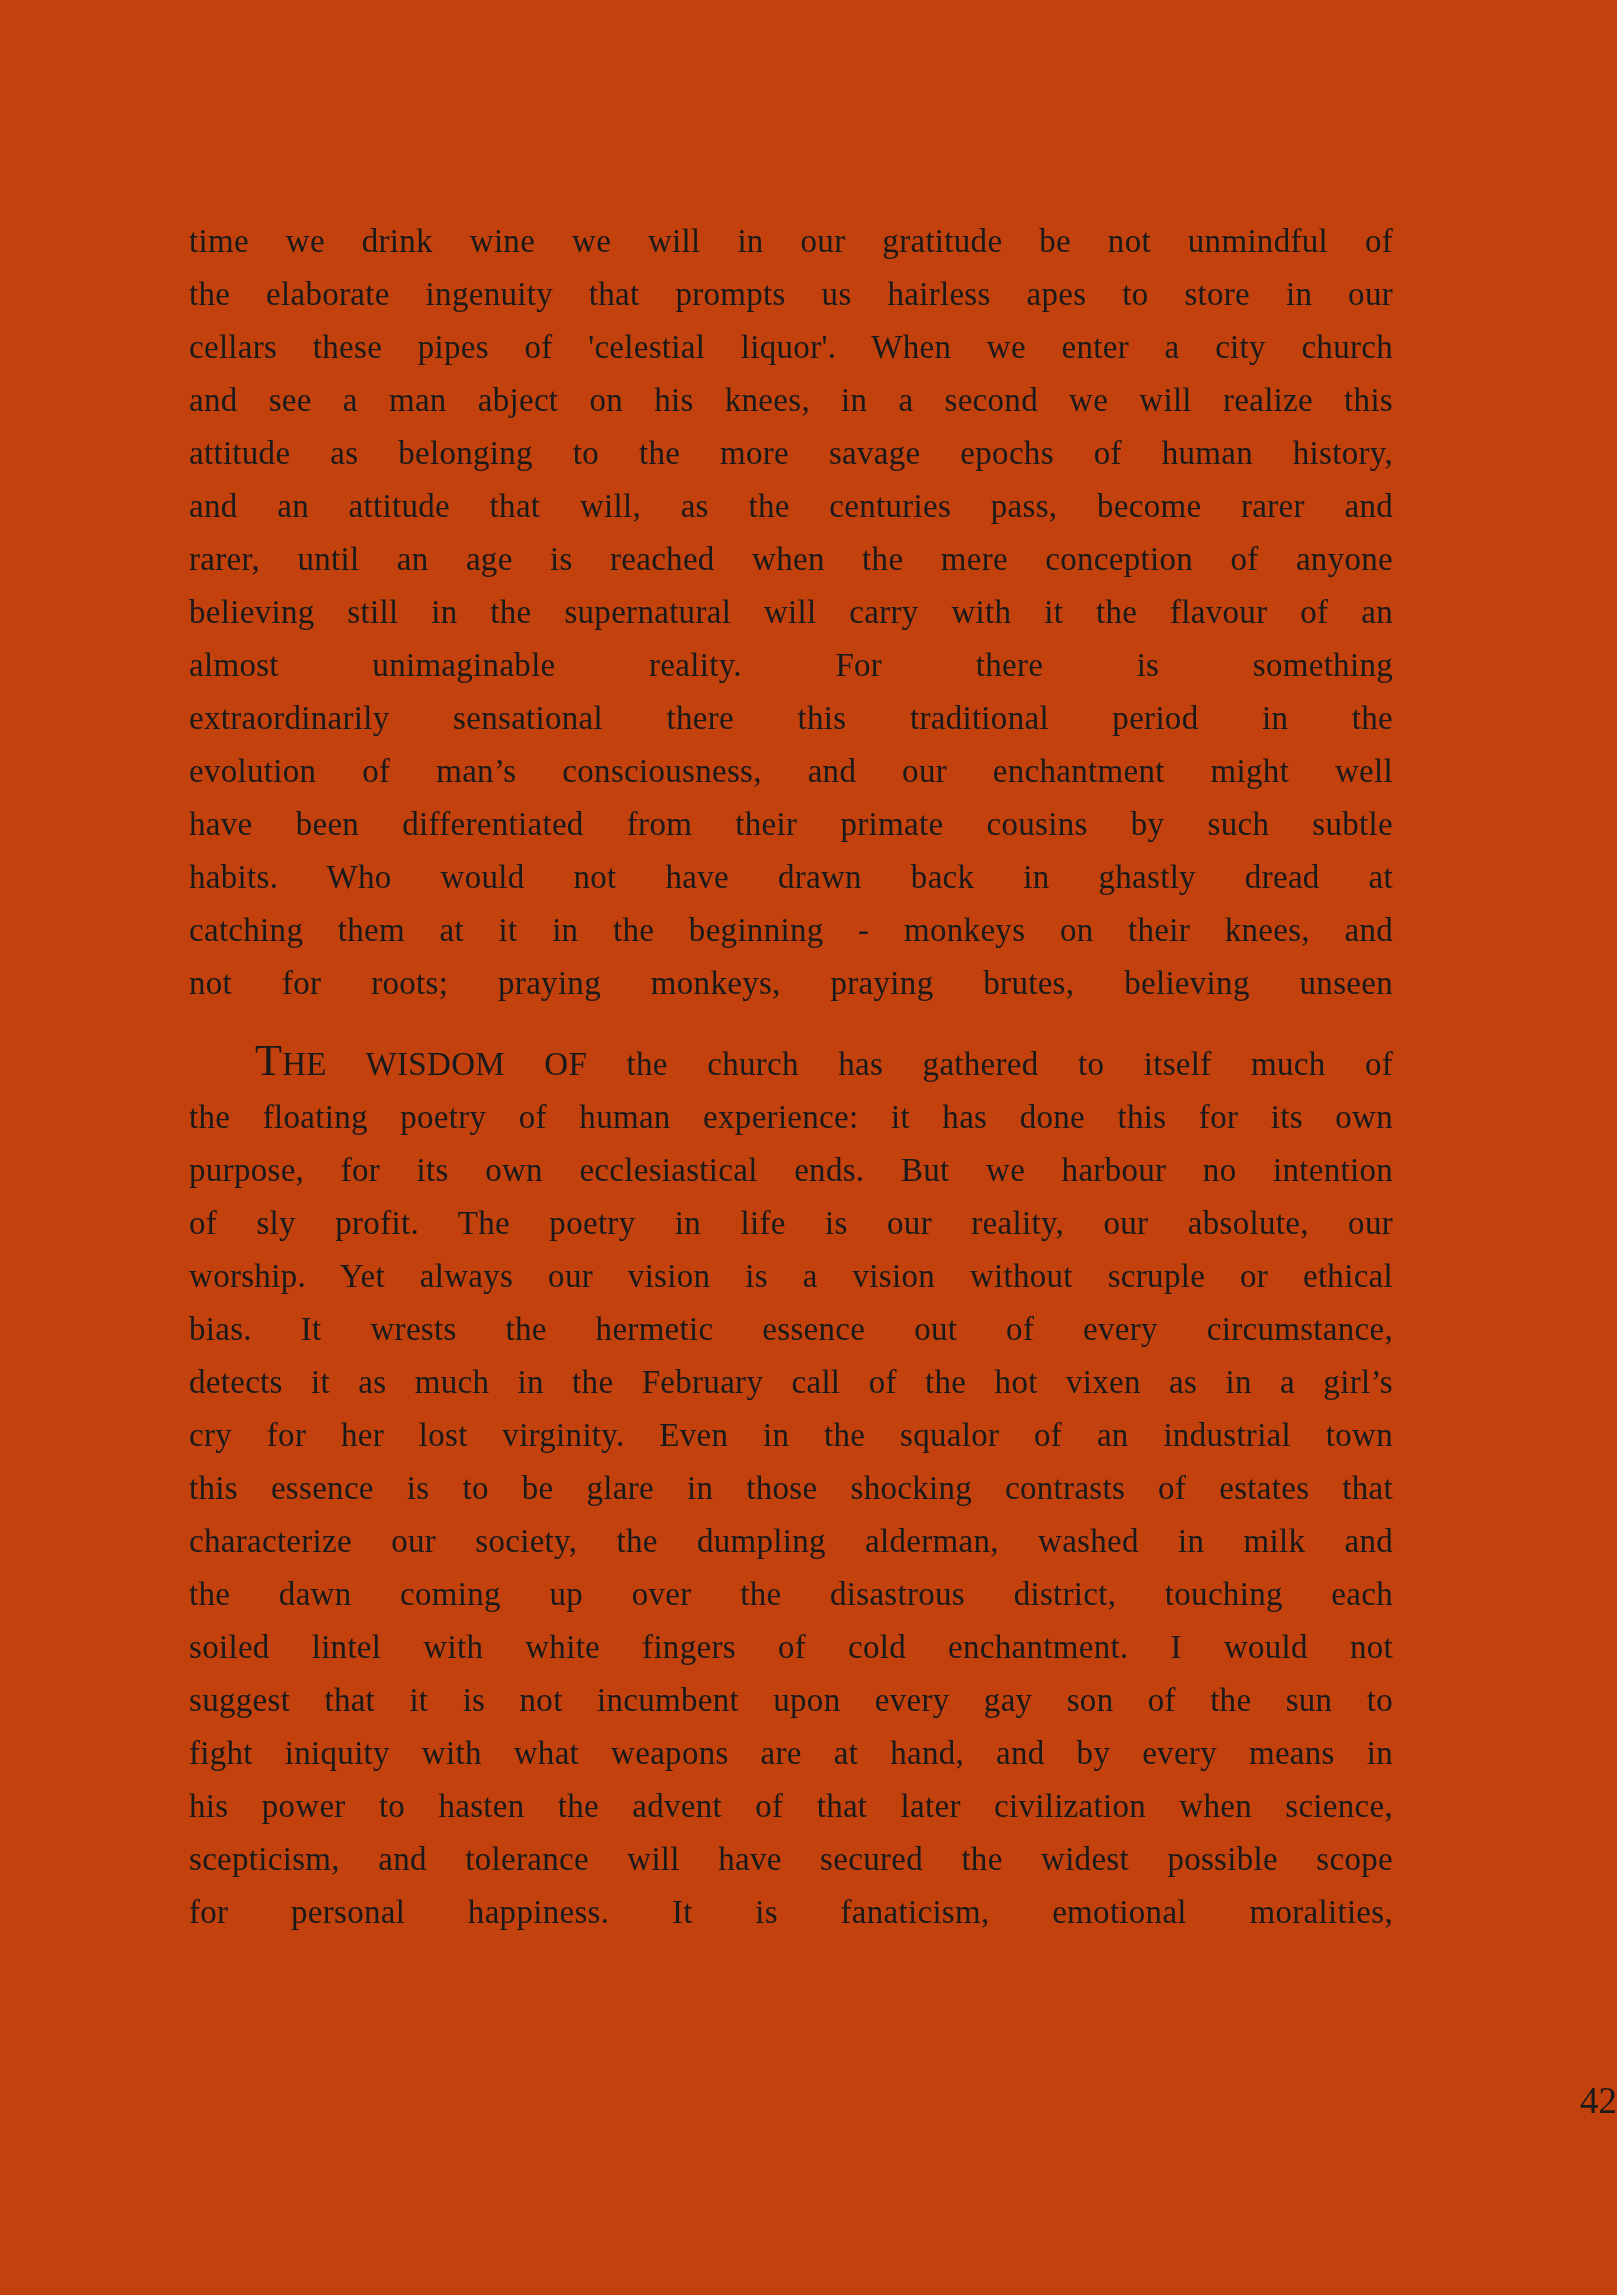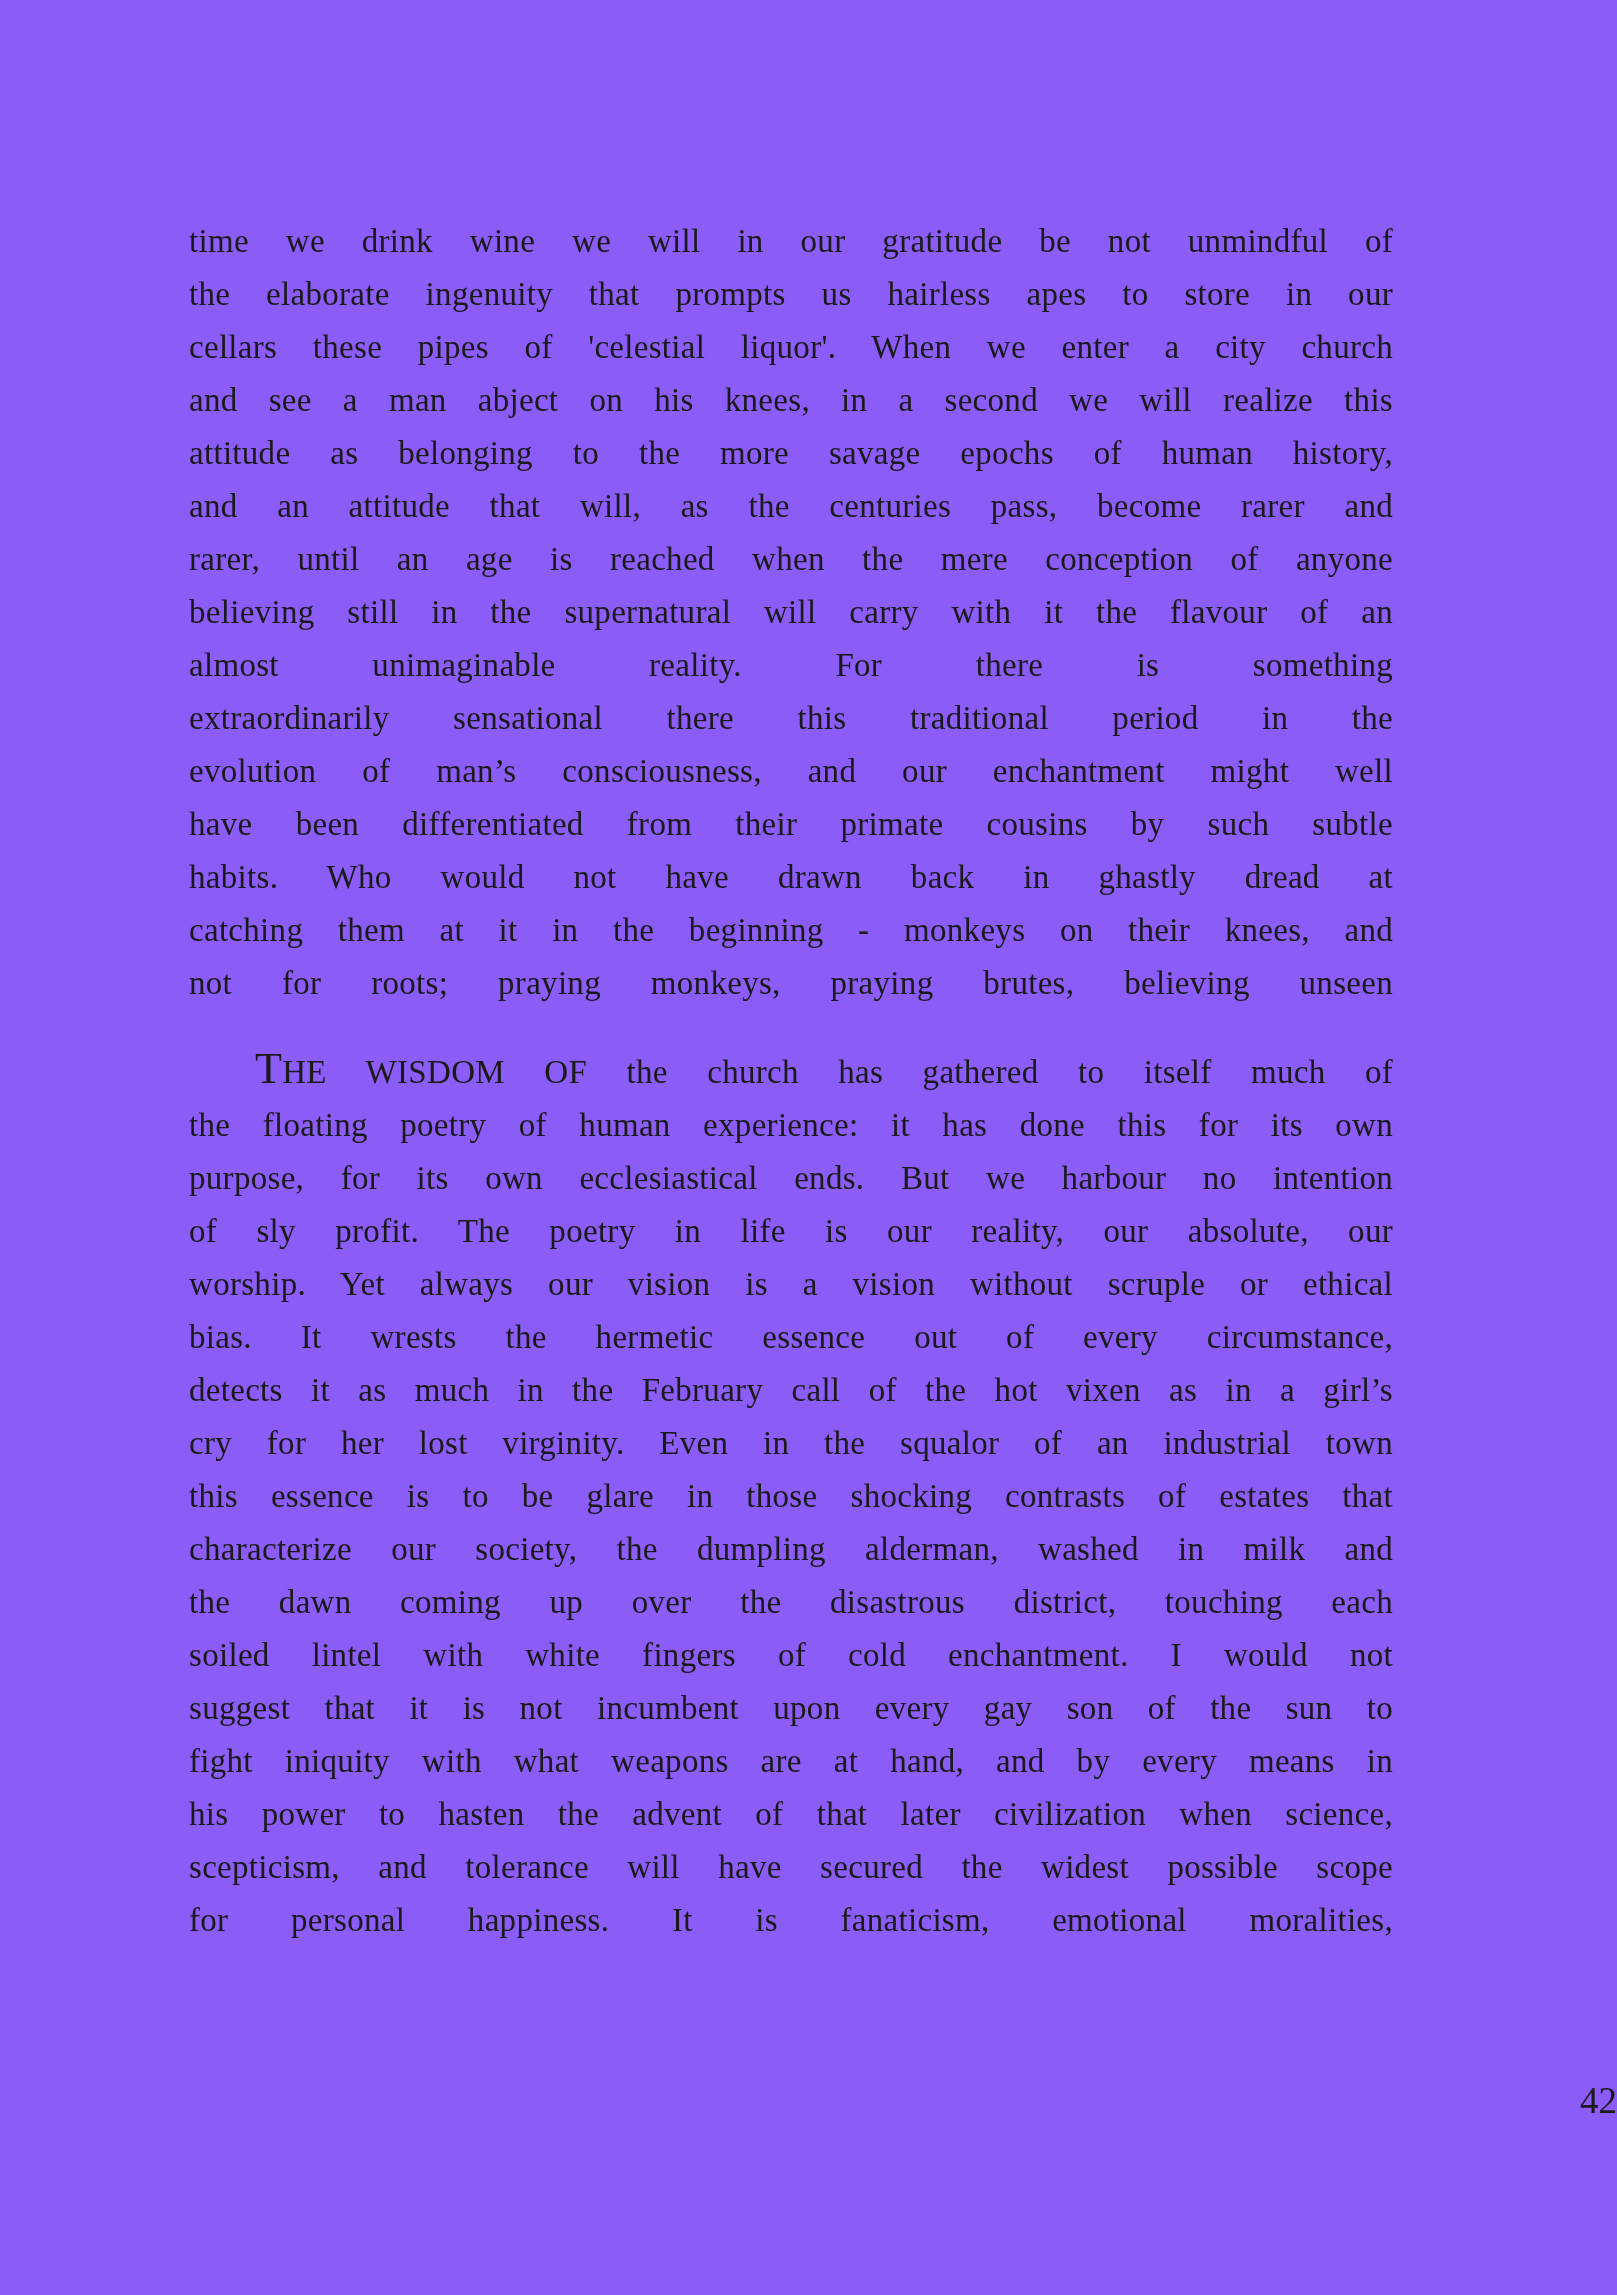--- a/index.html
+++ b/index.html
@@ -4,33 +4,33 @@
 <style>
   html, body {
     margin: 0;
     padding: 0;
     background: #ffffff;
   }
   .page {
     position: relative;
     width: 1617px;
     height: 2295px;
-    background: #8b5cf6;
+    background: #c2410c;
     color: #1a1a1a;
     font-family: "Liberation Serif", "DejaVu Serif", serif;
     overflow: hidden;
   }
   .text-block {
     position: absolute;
     left: 189px;
     top: 215px;
     width: 1204px;
   }
   .paragraph { margin: 0; }
-  .paragraph + .paragraph { margin-top: 32px; }
+  .paragraph + .paragraph { margin-top: 24px; }
   .line {
     font-size: 33px;
     line-height: 53px;
     letter-spacing: 0.3px;
     word-spacing: 0.7px;
     text-align: justify;
     text-align-last: justify;
     white-space: normal;
   }
   .line.para-end {

